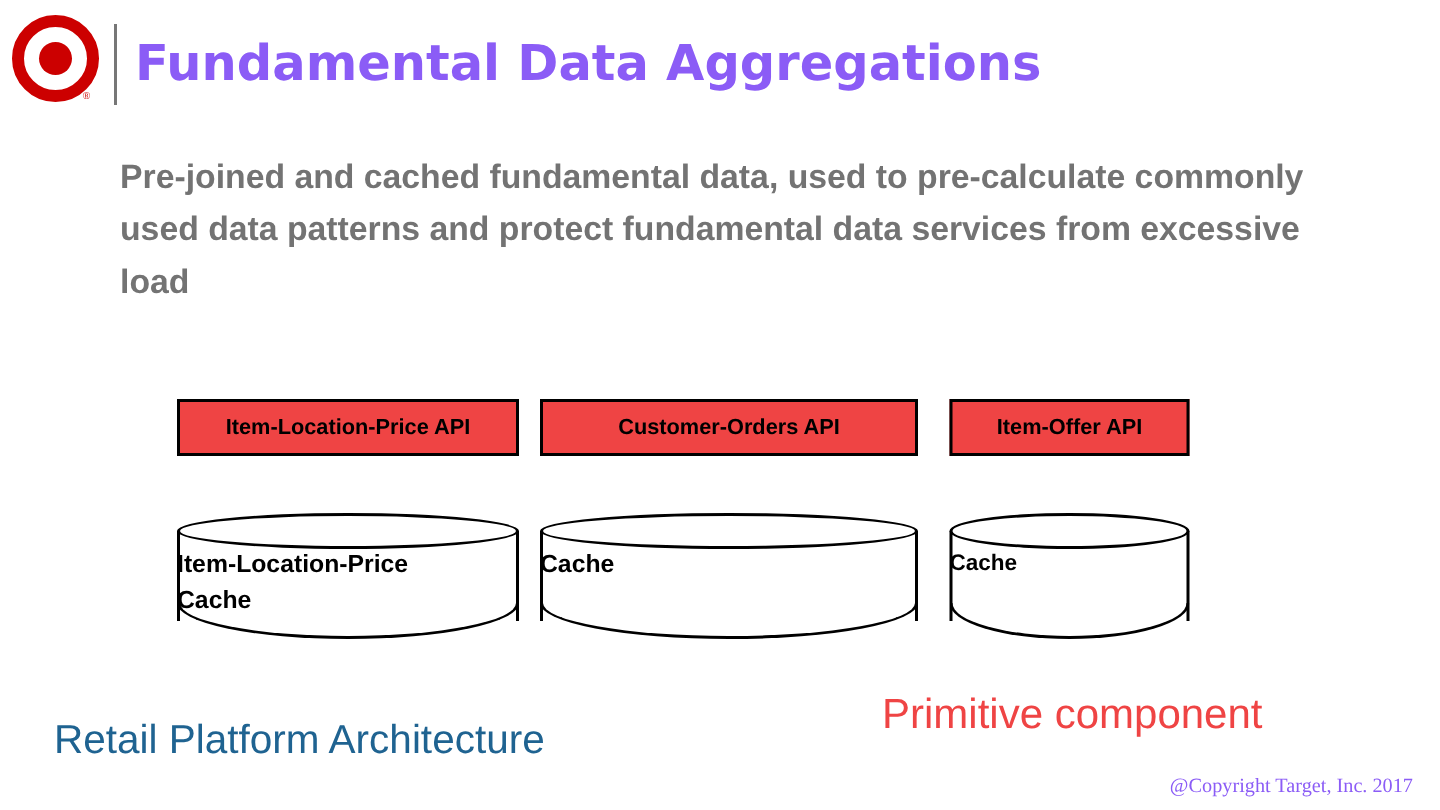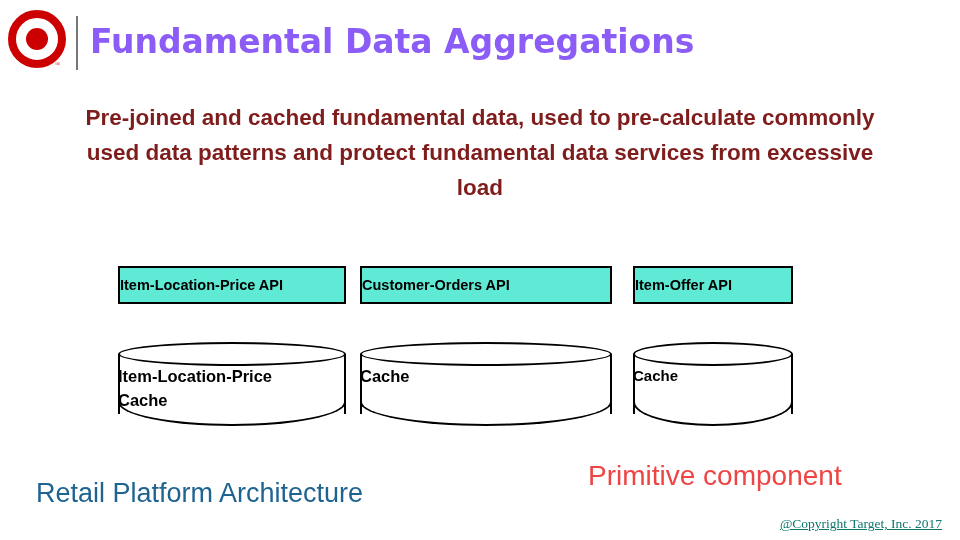--- a/index.html
+++ b/index.html
@@ -72,24 +72,24 @@
     white-space: nowrap;
     font-family: "DejaVu Sans", sans-serif;
   }
 
   
   .subtitle {
     position: absolute;
     left: 80px;
     top: 100px;
     width: 800px;
-    text-align: center;
+    text-align: left;
     font-size: 22.5px;
     font-weight: bold;
-    color: #7f1d1d;
+    color: #737373;
     line-height: 35px;
   }
 
   
   .diagram {
     position: absolute;
     left: 0;
     top: 258px;
     width: 960px;
     height: 180px;
@@ -105,21 +105,22 @@
   .api-box {
     position: absolute;
     top: 8px;
     left: 0;
     width: 100%;
     height: 38px;
     border: 2.5px solid #000000;
     box-sizing: border-box;
     display: flex;
     align-items: center;
-    background: #5eead4;
+    justify-content: center;
+    background: #ef4444;
   }
   .api-box span {
     font-size: 14.5px;
     font-weight: bold;
     color: #000000;
     text-align: center;
     line-height: 16px;
   }
 
   
@@ -193,24 +194,23 @@
     top: 460px;
     font-size: 28px;
     color: #ef4444;
     white-space: nowrap;
   }
   .copyright {
     position: absolute;
     right: 18px;
     top: 516px;
     font-size: 13.5px;
-    color: #0f766e;
+    color: #8b5cf6;
     font-family: "Liberation Serif", serif;
     white-space: nowrap;
-    text-decoration: underline;
   }
 </style>
 </head>
 <body>
 
 <div class="header">
   <div class="target-logo">
     <div class="ring-outer"></div>
     <div class="ring-inner"></div>
     <div class="reg">®</div>

